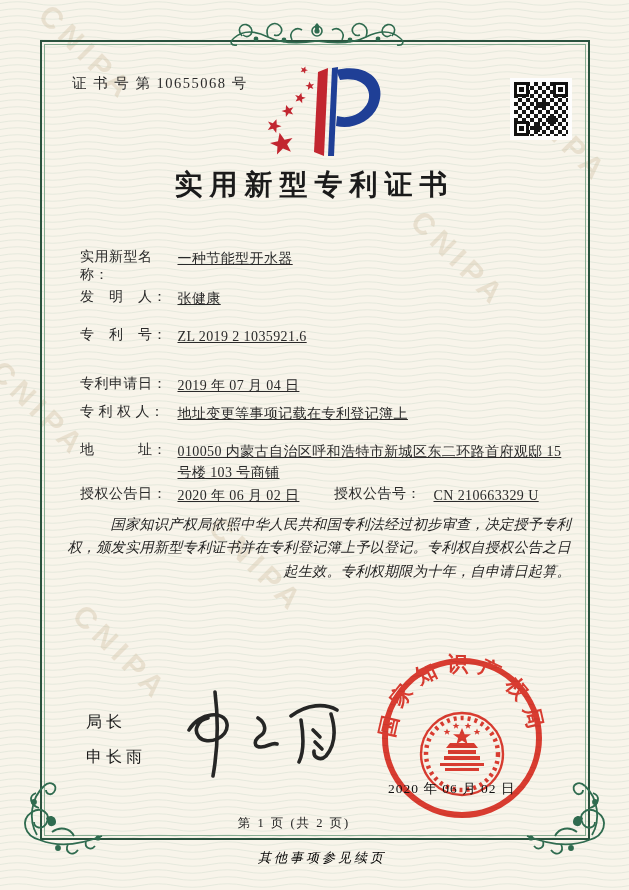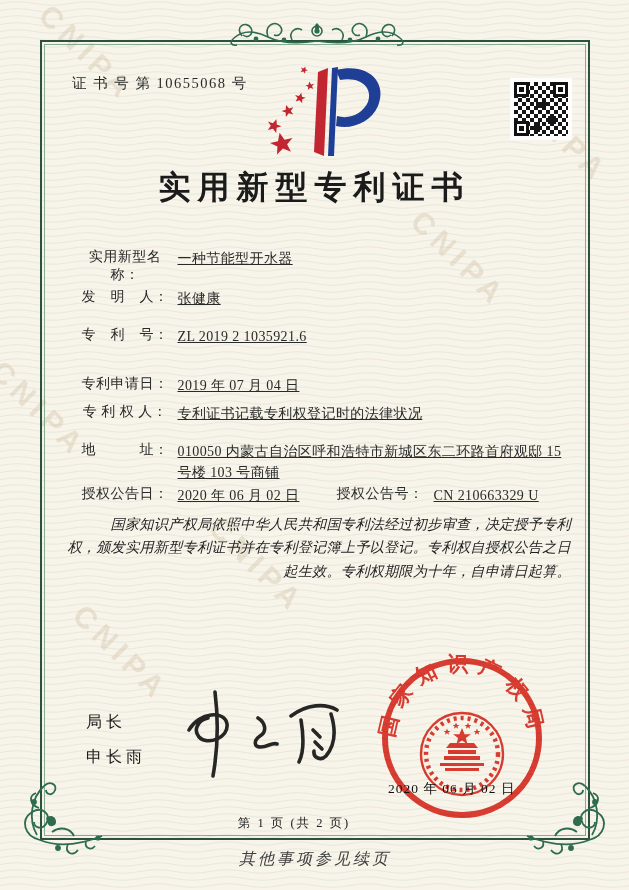--- a/index.html
+++ b/index.html
@@ -33,43 +33,43 @@
     position:absolute; inset:4px;
     background:repeating-conic-gradient(#161616 0% 25%, #fdfdfd 0% 50%);
     background-size:8px 8px;
   }
   .qr .finder{position:absolute; width:15px; height:15px; border:3px solid #111; box-sizing:border-box; background:#fdfdfd;}
   .qr .finder i{position:absolute; inset:2px; background:#111; display:block;}
   .qr .blob{position:absolute; background:#161616;}
   
   .title{
     position:absolute; left:0; right:0; top:166px; text-align:center;
-    font-size:32px; font-weight:bold; letter-spacing:7px; color:#1b1b1b;
+    font-size:28px; font-weight:bold; letter-spacing:7px; color:#1b1b1b;
   }
   
   .row{position:absolute; left:80px; font-size:14px; color:#2a2a2a; width:500px;}
-  .lab{display:inline-block; width:90px; vertical-align:top; letter-spacing:.5px;text-align:center;}
+  .lab{display:inline-block; width:90px; vertical-align:top; letter-spacing:.5px;}
   .val{display:inline-block; vertical-align:top; margin-left:4px; max-width:392px; line-height:21px; letter-spacing:.4px;text-decoration:underline;}
   .pair2{position:absolute; left:254px; top:0;}
   
   .body-text{
     position:absolute; left:58px; top:513px; width:513px;
     font-size:14.2px; line-height:23.4px; color:#1f1f1f; font-style:italic; letter-spacing:.2px;text-align:right;
   }
   .body-text p{margin:0; text-indent:2.1em;}
   
   .sig-title{position:absolute; left:86px; top:712px; font-family:"Liberation Sans",sans-serif; font-size:16px; letter-spacing:4px; color:#1a1a1a;}
   .sig-name{position:absolute; left:86px; top:747px; font-family:"Liberation Sans",sans-serif; font-size:16px; letter-spacing:4px; color:#1a1a1a;}
   .sig-hand{position:absolute; left:163px; top:686px;}
   
   .seal{position:absolute; left:376px; top:650px; width:172px; height:172px; opacity:.88; mix-blend-mode:multiply;}
   .seal-date{position:absolute; left:388px; top:780px; width:150px; font-size:13.5px; letter-spacing:1px; color:#111; z-index:12;}
   
   .page-no{position:absolute; left:40px; top:815px; width:508px; text-align:center; font-size:12.5px; letter-spacing:2px; color:#222;}
-  .cont-note{position:absolute; left:40px; top:849px; width:550px; text-align:center; font-size:16px; font-style:italic; letter-spacing:3px; color:#404040;}
+  .cont-note{position:absolute; left:47px; top:849px; width:550px; text-align:center; font-size:13px; font-style:italic; letter-spacing:3px; color:#000000;}
 </style>
 </head>
 <body>
 
 <div class="page">
 
   <svg class="guilloche" width="629" height="890">
     <defs>
       <pattern id="wav" width="70" height="7" patternUnits="userSpaceOnUse">
         <path d="M0,3.5 Q17.5,0 35,3.5 T70,3.5" fill="none" stroke="#b7cdbb" stroke-width="0.7"></path>
@@ -189,21 +189,21 @@
   <div class="row" style="top:326px;">
     <span class="lab">专　利　号：</span>
     <span class="val">ZL 2019 2 1035921.6</span>
   </div>
   <div class="row" style="top:375px;">
     <span class="lab">专利申请日：</span>
     <span class="val">2019 年 07 月 04 日</span>
   </div>
   <div class="row" style="top:403px;">
     <span class="lab">专 利 权 人：</span>
-    <span class="val">专利证书记载专利权登记时的法律状况</span>
+    <span class="val">地址变更等事项记载在专利登记簿上</span>
   </div>
   <div class="row" style="top:441px;">
     <span class="lab">地　　　址：</span>
     <span class="val">010050 内蒙古自治区呼和浩特市新城区东二环路首府观邸 15 号楼 103 号商铺</span>
   </div>
   <div class="row" style="top:485px;">
     <span class="lab">授权公告日：</span>
     <span class="val">2020 年 06 月 02 日</span>
     <span class="pair2">
       <span class="lab" style="width:92px;">授权公告号：</span>

